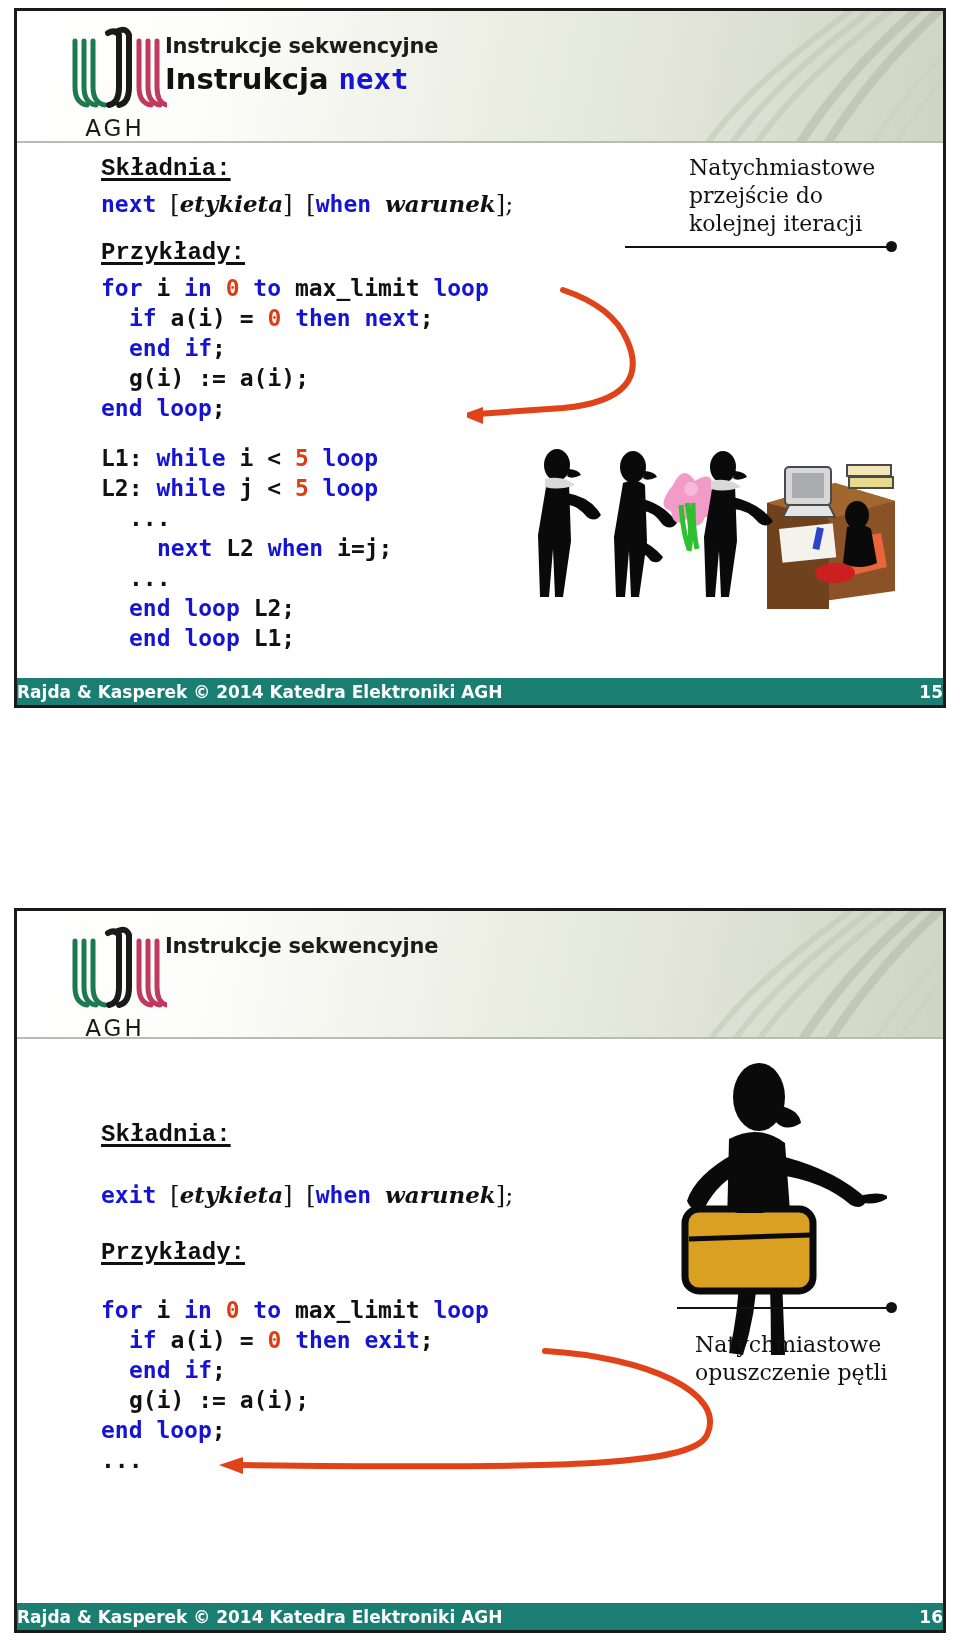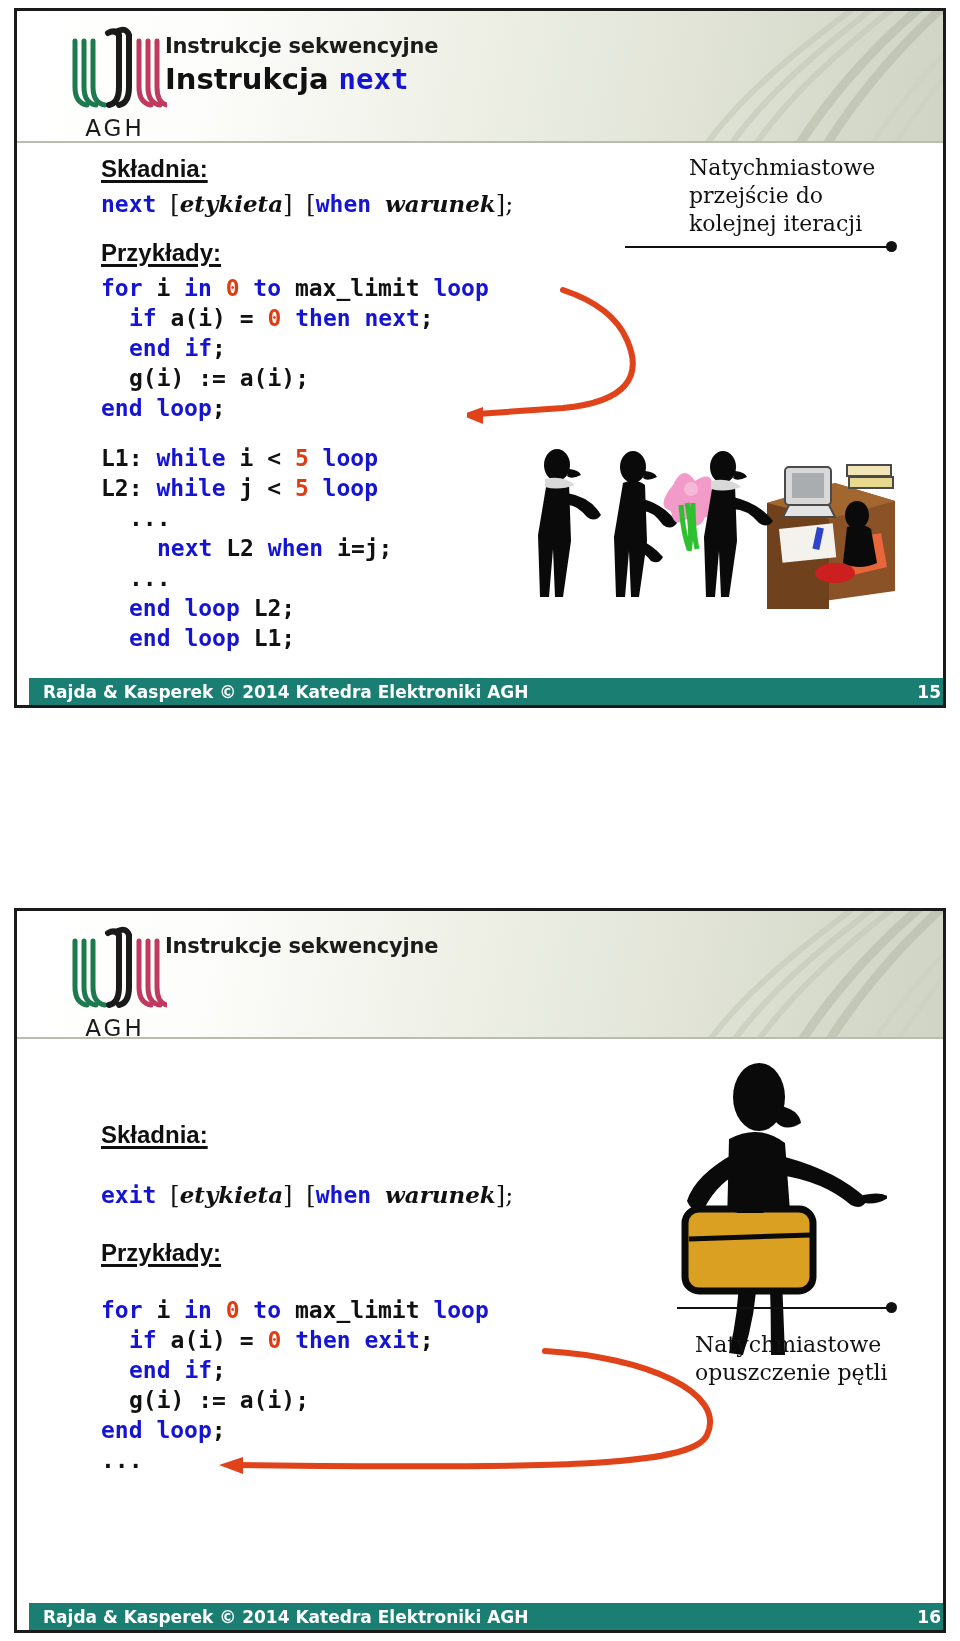--- a/index.html
+++ b/index.html
@@ -100,21 +100,21 @@
     font-family: "DejaVu Sans Mono", monospace;
     color: #1414d2;
     font-weight: bold;
     font-size: 29px;
   }
 
   
   .body-area { position: absolute; left: 0; width: 100%; }
 
   .sect-head {
-    font-family: Liberation Sans, sans-serif;
+    font-family: Liberation Mono, monospace;
     font-weight: bold;
     font-size: 24px;
     color: #101010;
     text-decoration: underline;
     text-underline-offset: 3px;
     text-decoration-thickness: 3px;
     display: inline-block;
   }
 
   
@@ -169,28 +169,28 @@
   .leader-dot {
     position: absolute;
     width: 11px; height: 11px;
     border-radius: 50%;
     background: #111111;
   }
 
   
   .footer {
     position: absolute;
-    left: 12px; bottom: 0;
+    left: 0; bottom: 0;
     width: 100%;
     height: 27px;
     background: #1a7e72;
     display: flex;
     align-items: center;
     justify-content: space-between;
-    padding: 0 14px;
+    padding: 0 0;
   }
   .footer-text, .footer-page {
     font-family: "DejaVu Sans", sans-serif;
     font-weight: bold;
     font-size: 17px;
     color: #ffffff;
     white-space: nowrap;
   }
 
   .art { position: absolute; }

